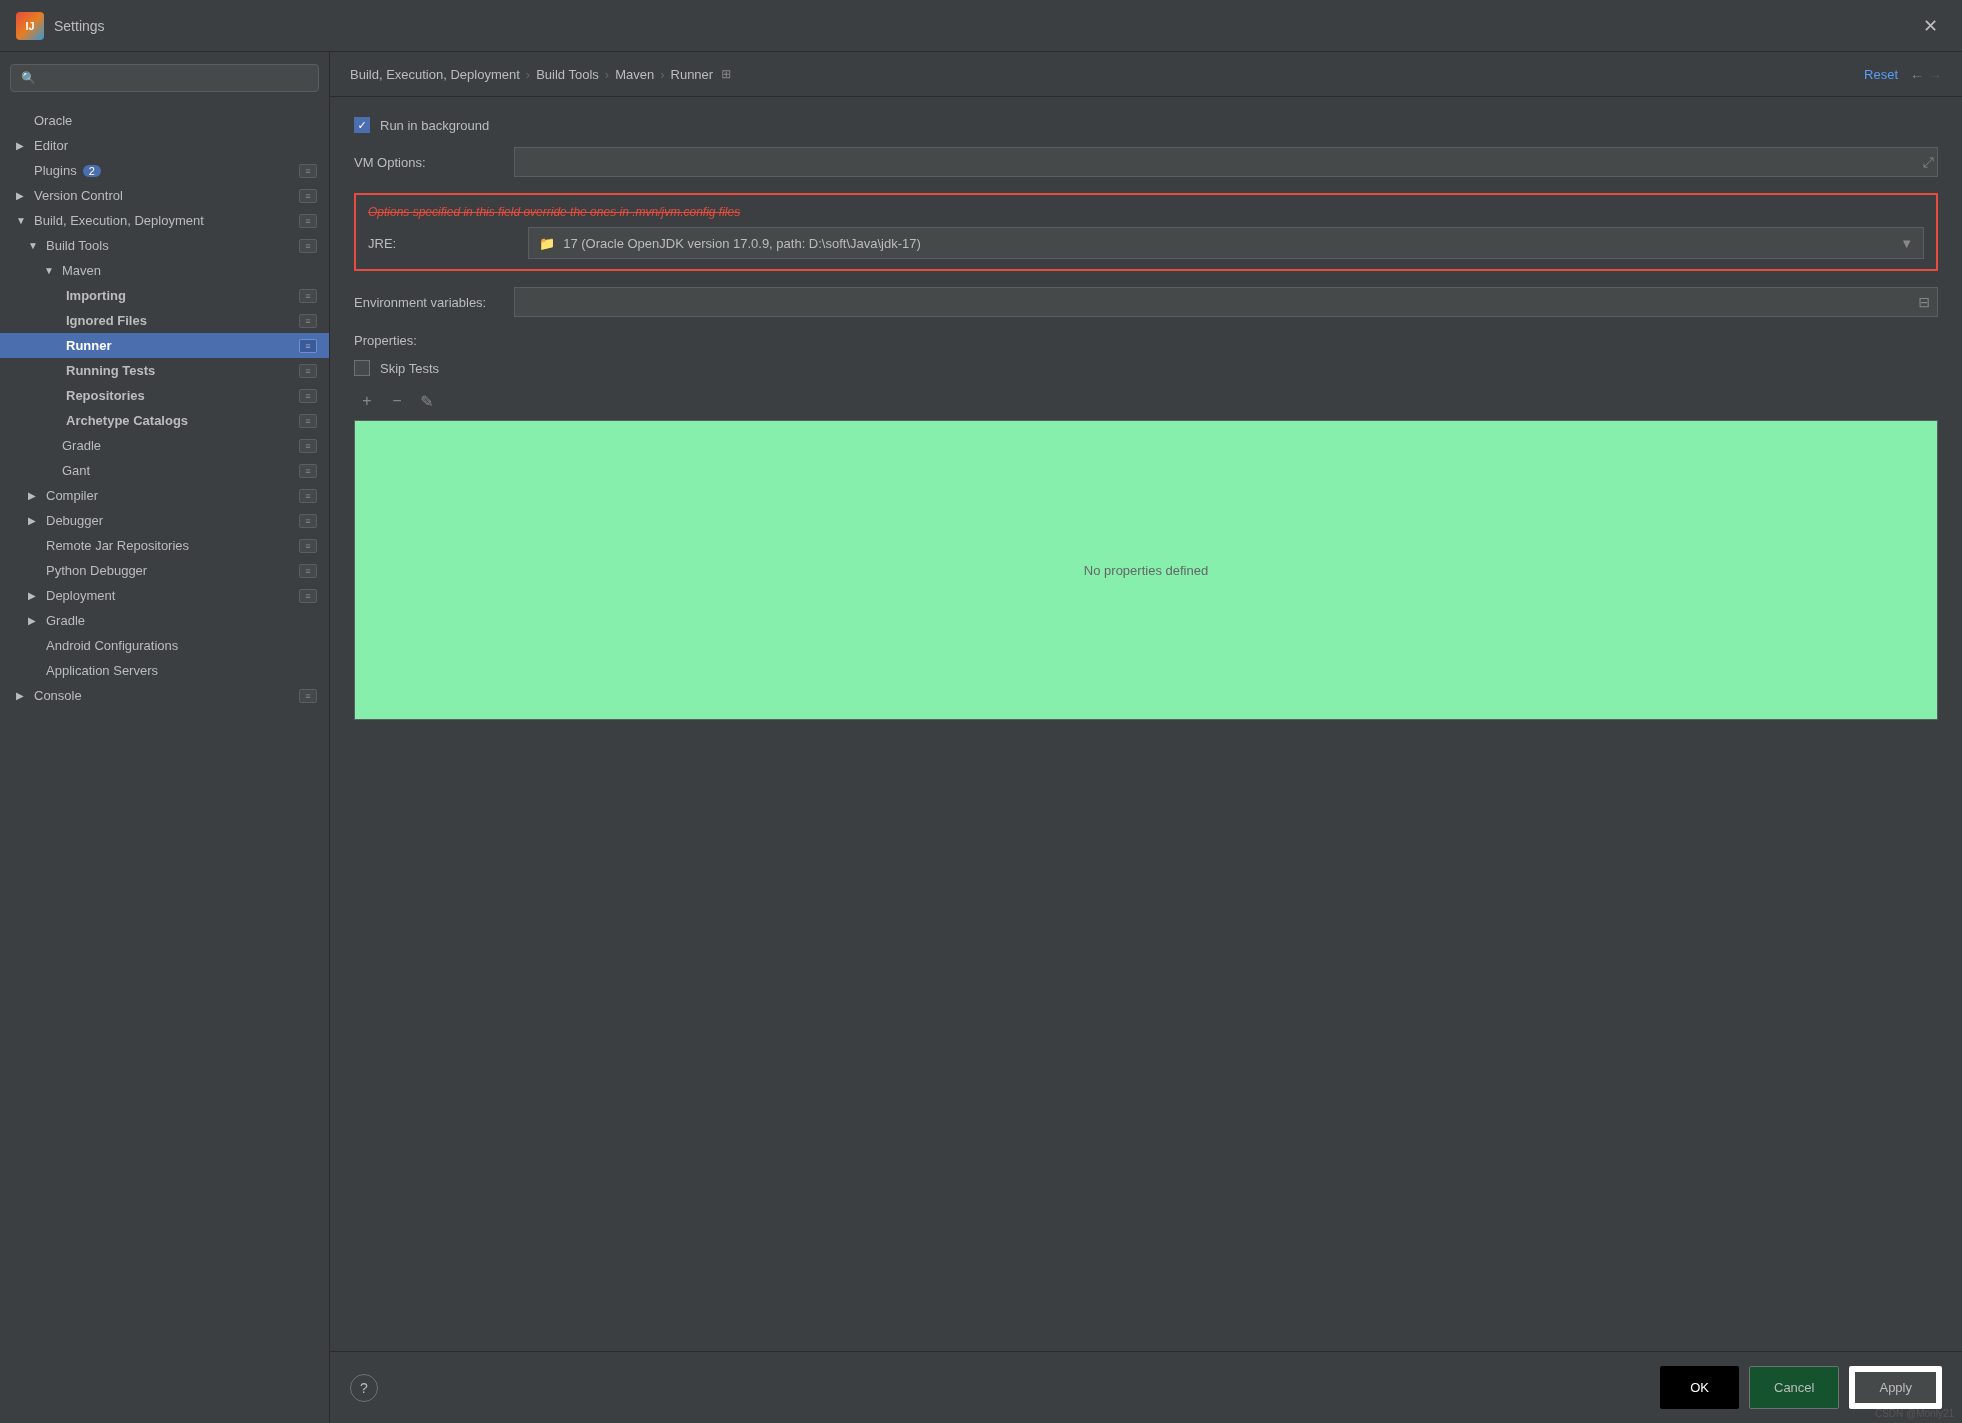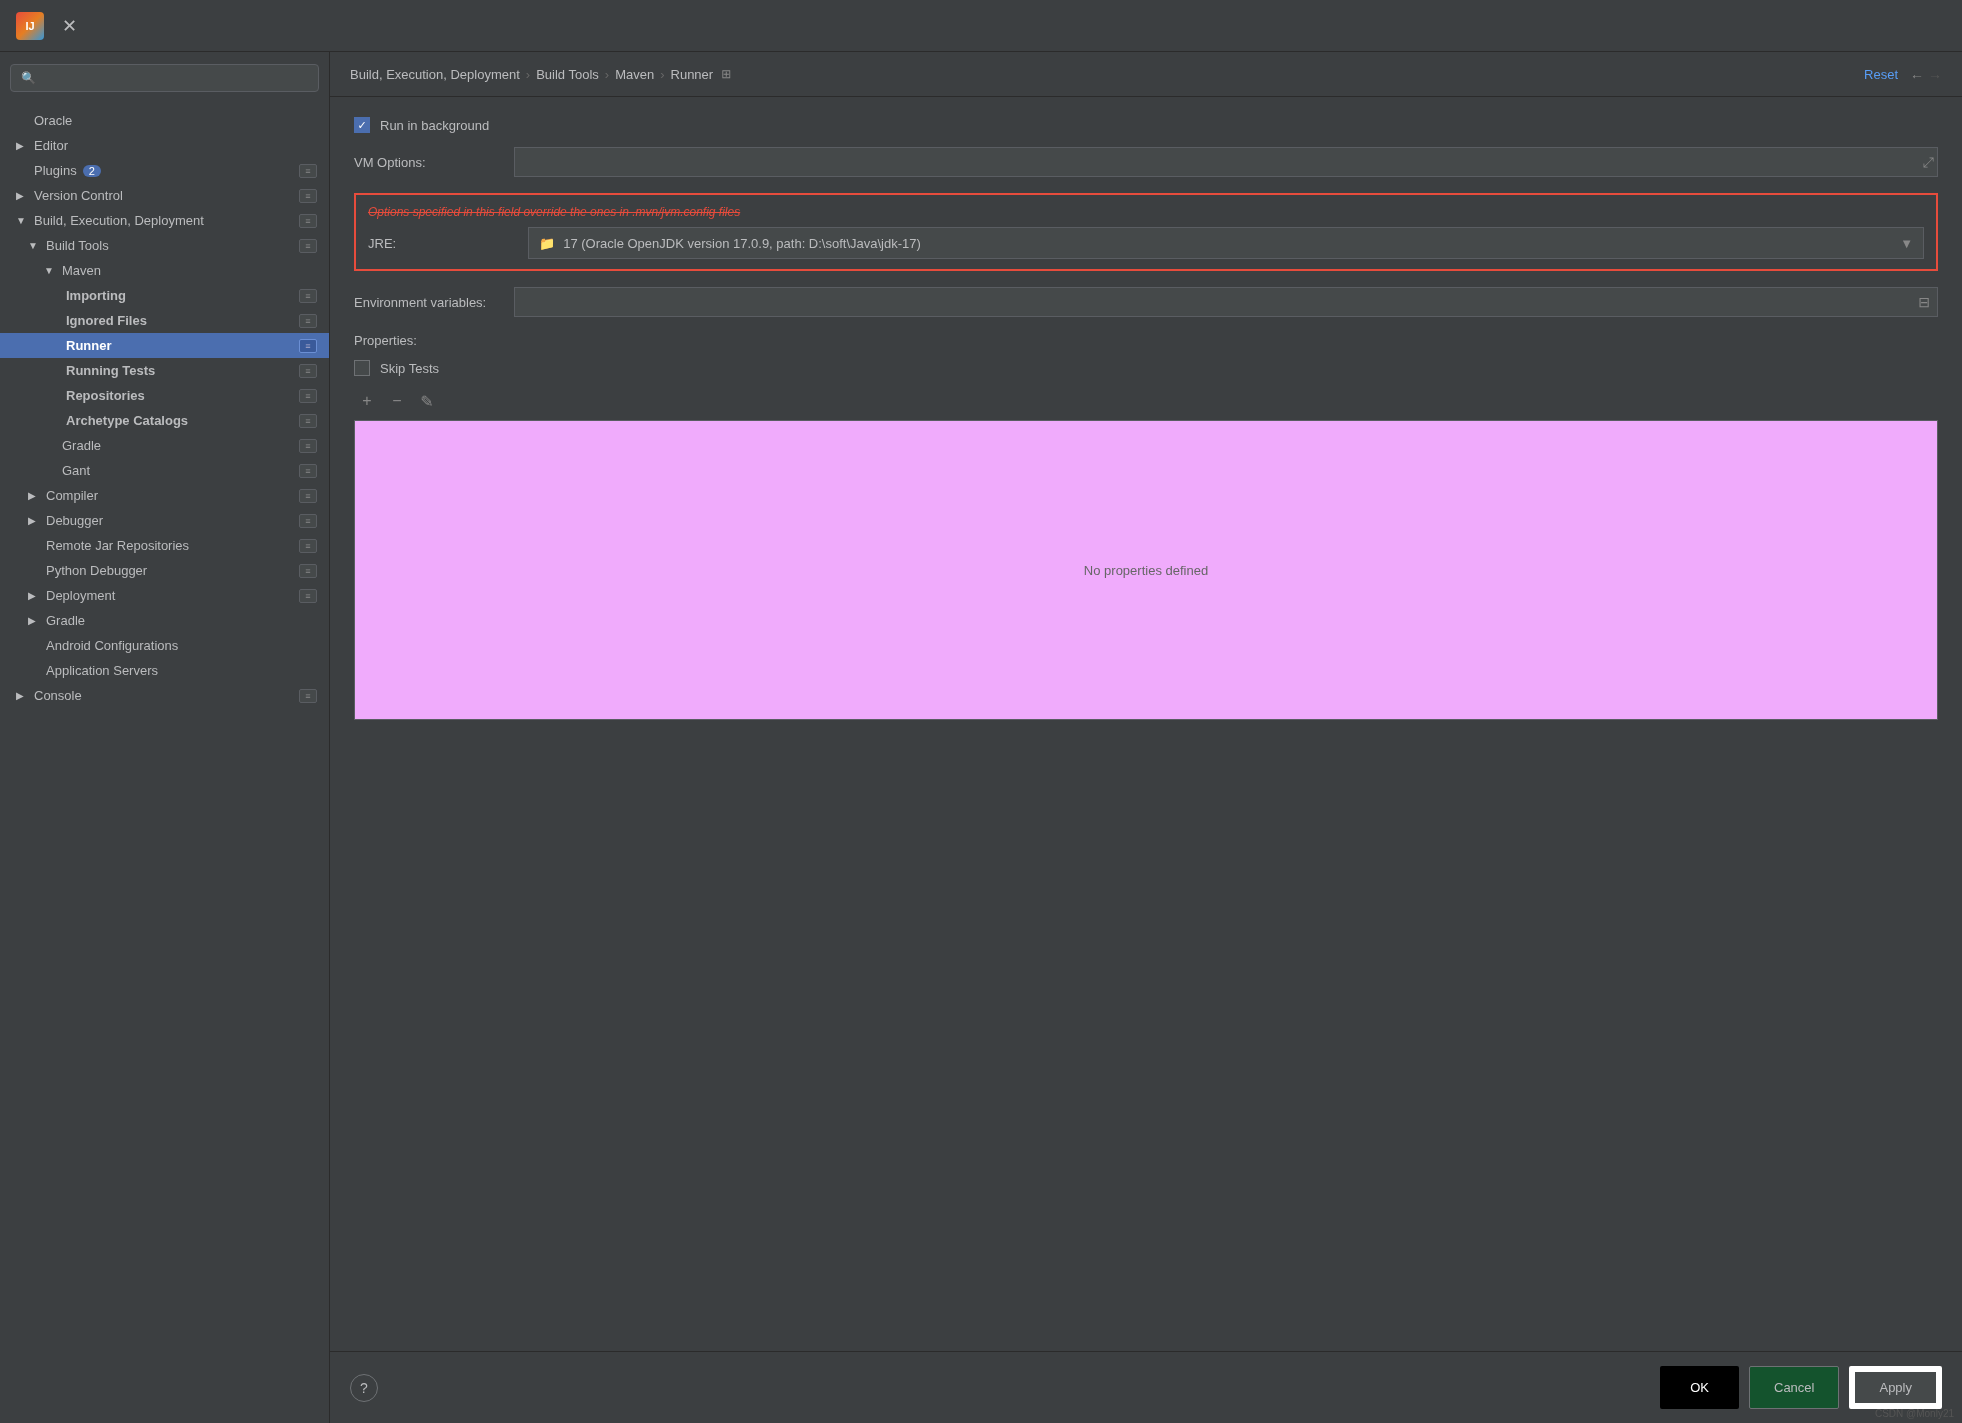--- a/index.html
+++ b/index.html
@@ -320,21 +320,21 @@
       border: none;
       color: #888;
       cursor: pointer;
       font-size: 16px;
       display: flex;
       align-items: center;
       justify-content: center;
     }
     .props-area {
       border: 1px solid #5a5d62;
-      background: #f0abfc;
+      background: #86efac;
       flex: 1;
       min-height: 300px;
       display: flex;
       align-items: center;
       justify-content: center;
     }
     .no-props-text {
       color: #666;
       font-size: 13px;
     }
@@ -400,20 +400,21 @@
   </style>
 </head>
 <body>
 
 <div class="window">
 
   <div class="title-bar">
     <div class="title-bar-icon">
       <span style="font-size:11px;font-weight:bold;">IJ</span>
     </div>
+    <span class="title-bar-title">Settings</span>
     <span class="title-bar-close">✕</span>
   </div>
 
   <div class="main-content">
 
     <div class="sidebar">
       <div class="search-box">
         <span style="margin-right:6px;color:#666;">🔍</span>
         <input type="text" placeholder="" style="">
       </div>

